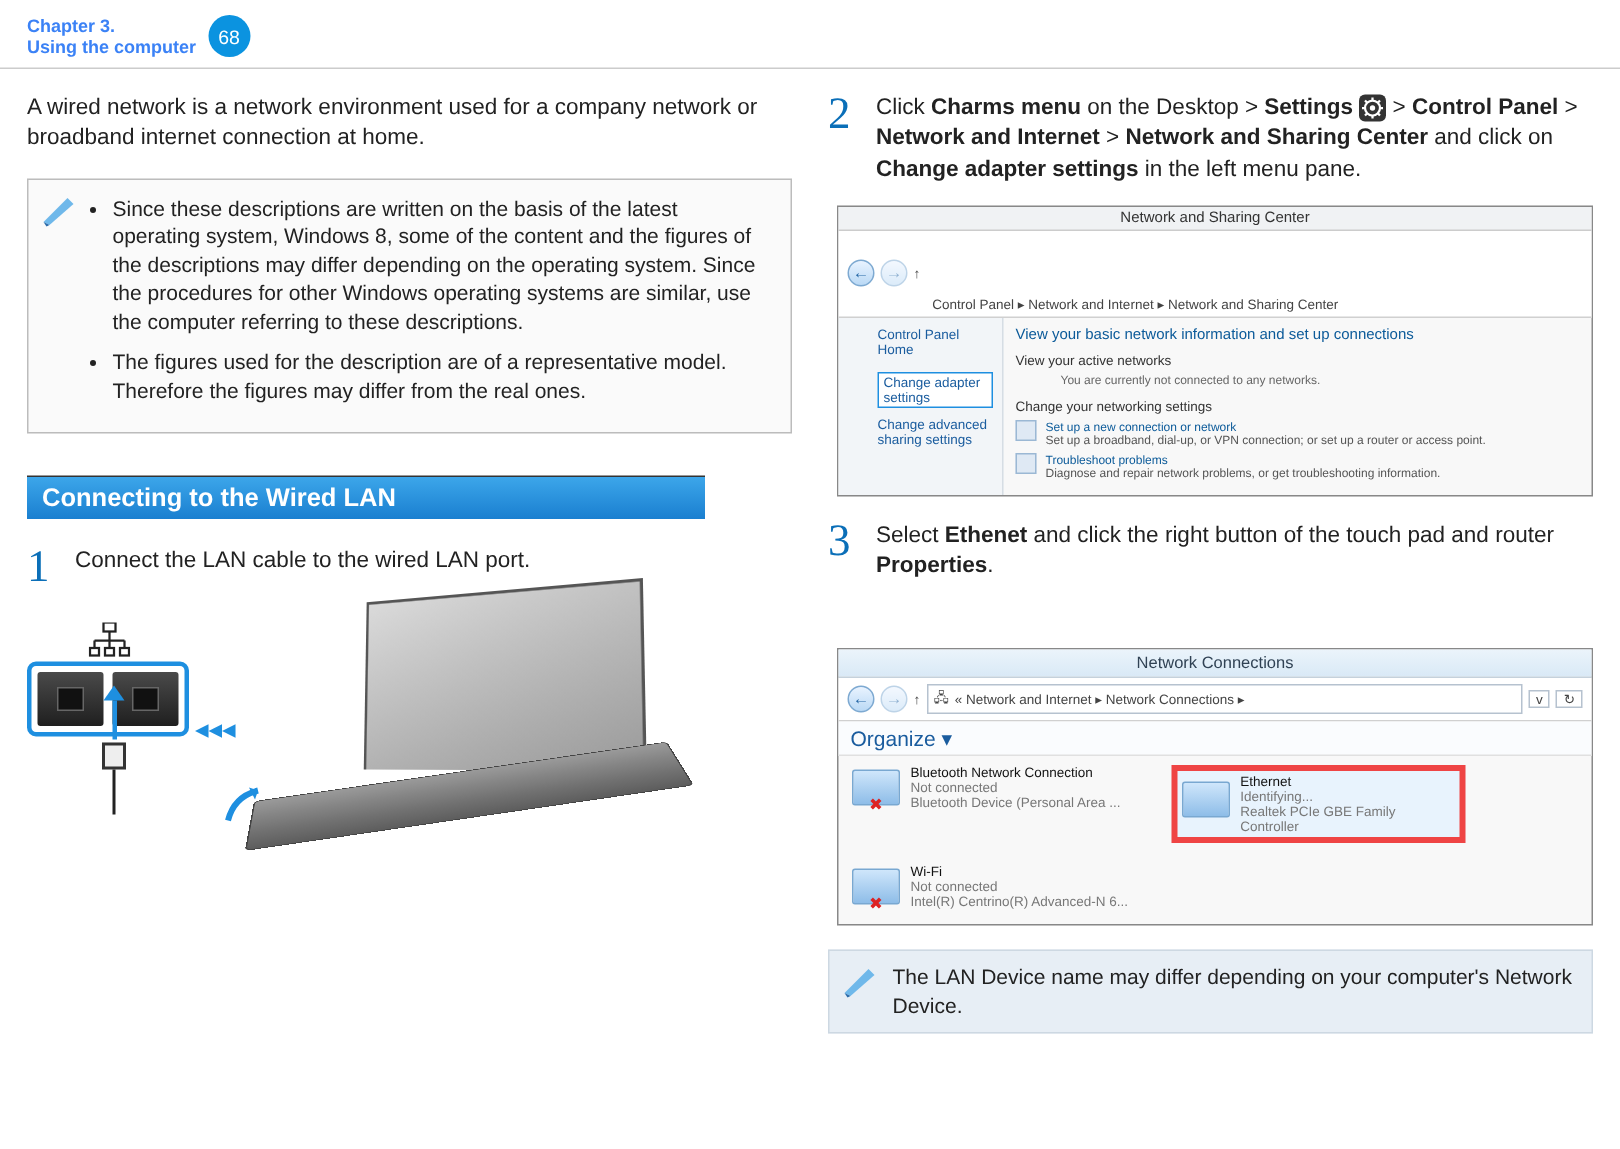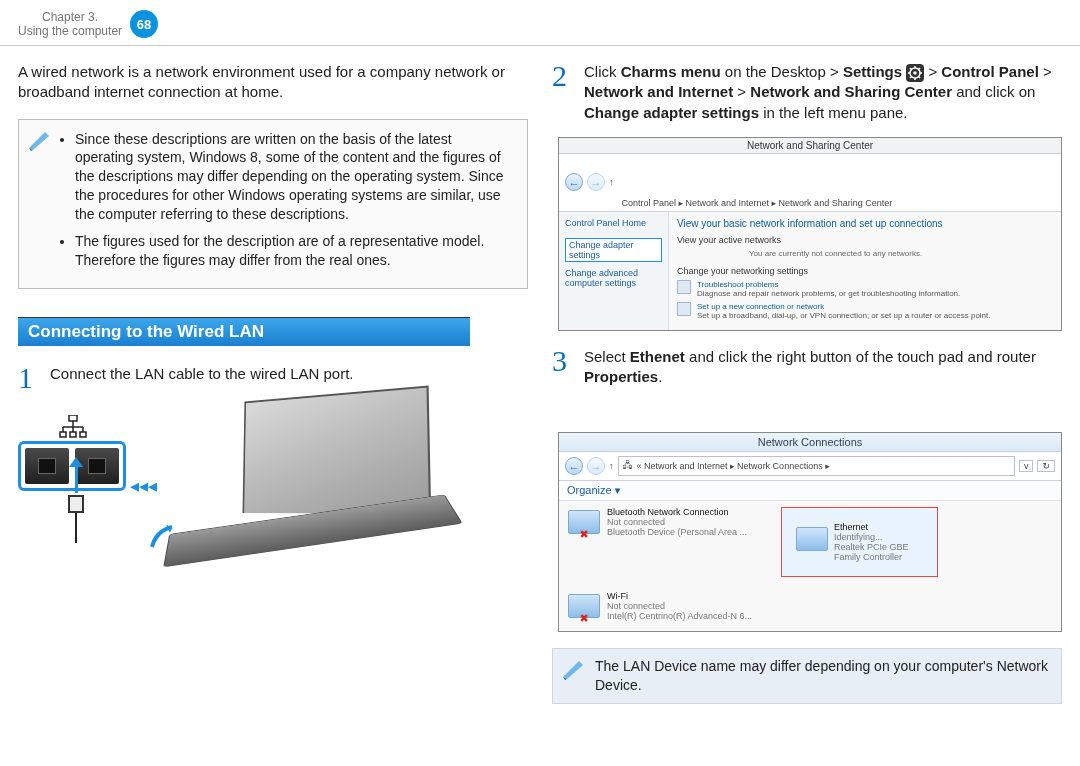--- a/index.html
+++ b/index.html
@@ -25,37 +25,37 @@
     font-weight: 700;
     color: #231f20;
   }
   .header-right {
     display: flex;
     align-items: center;
     gap: 8px;
     padding-top: 4px;
   }
   .chapter-info {
-    text-align: center;
-    color: #737373;
-    font-weight: 400;
+    text-align: left;
+    color: #3b82f6;
+    font-weight: 700;
     font-size: 12px;
     line-height: 1.2;
   }
   .page-badge {
     width: 28px;
     height: 28px;
     border-radius: 50%;
     background: #0b93e0;
     color: #fff;
     display: flex;
     align-items: center;
     justify-content: center;
     font-size: 13px;
-    font-weight: 700;
+    font-weight: 400;
   }
   .columns {
     display: flex;
     padding: 16px 18px 10px 18px;
     gap: 24px;
   }
   .col {
     width: 50%;
   }
   .intro {
@@ -152,31 +152,31 @@
   }
   .nsc-body { display:flex; }
   .nsc-side {
     width: 110px;
     background: #f2f5f8;
     border-right: 1px solid #d6dde4;
     padding: 6px 6px;
     font-size: 9px;
     color: #1a5c9e;
   }
-  .nsc-side a { display:block; margin-bottom:6px; color:#1a5c9e; text-decoration:none;}
+  .nsc-side a { display:block; margin-bottom:6px; color:#1a5c9e; text-decoration:none;margin-left:20px;}
   .nsc-side .cp-home { color:#1a5c9e; font-weight:400; margin-bottom:10px;}
   .nsc-side .highlighted {
     border: 1.5px solid #1e8fe0;
     padding: 1px 3px;
     background:#fff;
   }
   .nsc-main { flex:1; padding:6px 8px; }
   .nsc-main h4 { color:#0b5a99; font-size:10px; font-weight:400; margin-bottom:6px;}
   .nsc-main .plain { color:#333; font-size:9px; margin-bottom:4px;}
-  .nsc-main .sub { color:#666; font-size:8px; margin-left:72px; margin-bottom:8px;}
+  .nsc-main .sub { color:#666; font-size:8px; margin-left:30px; margin-bottom:8px;}
   .nsc-row { display:flex; gap:6px; font-size:8px; margin-bottom:4px; align-items:flex-start;}
   .nsc-row .mini-icon { width:14px;height:14px;background:#dfe9f4;border:1px solid #9bb8d4;}
   .nsc-row .link { color:#0b5a99; }
   .nsc-row .desc { color:#555; }
   
   .nc-title {
     text-align:center;
     background:linear-gradient(#ebf4fb,#d9e9f6);
     padding:3px 0;
     font-size:11px;
@@ -184,32 +184,32 @@
     border-bottom:1px solid #c5d1db;
   }
   .nc-nav {
     display:flex;align-items:center;gap:4px;
     padding:4px 6px;border-bottom:1px solid #d0d0d0;background:#fff;font-size:9px;color:#444;
   }
   .nc-nav .addr {
     flex:1;border:1px solid #b6c2cf;padding:1px 4px;display:flex;align-items:center;gap:4px;
   }
   .nc-toolbar {
-    padding:3px 8px;font-size:11px;color:#1a5c9e;border-bottom:1px solid #e0e0e0;background:#fafcfe;
+    padding:3px 8px;font-size:14px;color:#1a5c9e;border-bottom:1px solid #e0e0e0;background:#fafcfe;
   }
   .nc-body { padding:6px 8px; display:flex; flex-wrap:wrap; gap:14px;}
   .nc-item {
     display:flex;gap:6px;width:200px;font-size:9px;
   }
   .nc-item .ic-wrap { width:34px; height:34px; display:flex;flex-direction:column;align-items:center;justify-content:center;}
   .nc-item .ic { width:32px;height:24px;background:linear-gradient(#cfe6fb,#8ebde8);border:1px solid #79a8d1;border-radius:2px;}
   .nc-item .xmark { color:#d22; font-size:11px; line-height:0.8; margin-top:-4px;}
   .nc-item .lbl1 { color:#111; }
   .nc-item .lbl2,.nc-item .lbl3 { color:#777; }
-  .nc-item.selected { border:1px solid #ef4444; background:#e8f3fd; padding:14px; width:157px;}
+  .nc-item.selected { border:4px solid #ef4444; background:#e8f3fd; padding:2px; width:196px;}
   
   .device-note {
     background:#e7eef5;
     border:1px solid #cdd8e2;
     padding:8px 10px 8px 42px;
     position:relative;
     font-size:14px;
     line-height:1.35;
     margin-top:6px;
   }
@@ -383,39 +383,39 @@
       <div class="nsc-nav">
         <div class="circle-btn">←</div>
         <div class="circle-btn" style="opacity:.5">→</div>
         <span>↑</span>
         <span style="margin-left:4px;margin-top:41px;">Control Panel  ▸  Network and Internet  ▸  Network and Sharing Center</span>
       </div>
       <div class="nsc-body">
         <div class="nsc-side">
           <a class="cp-home">Control Panel Home</a>
           <a class="highlighted">Change adapter settings</a>
-          <a>Change advanced computer settings</a>
+          <a>Change advanced sharing settings</a>
         </div>
         <div class="nsc-main">
           <h4>View your basic network information and set up connections</h4>
           <div class="plain">View your active networks</div>
           <div class="sub">You are currently not connected to any networks.</div>
           <div class="plain">Change your networking settings</div>
           <div class="nsc-row">
             <div class="mini-icon"></div>
             <div>
-              <div class="link">Troubleshoot problems</div>
-              <div class="desc">Diagnose and repair network problems, or get troubleshooting information.</div>
+              <div class="link">Set up a new connection or network</div>
+              <div class="desc">Set up a broadband, dial-up, or VPN connection; or set up a router or access point.</div>
             </div>
           </div>
           <div class="nsc-row">
             <div class="mini-icon"></div>
             <div>
-              <div class="link">Set up a new connection or network</div>
-              <div class="desc">Set up a broadband, dial-up, or VPN connection; or set up a router or access point.</div>
+              <div class="link">Troubleshoot problems</div>
+              <div class="desc">Diagnose and repair network problems, or get troubleshooting information.</div>
             </div>
           </div>
         </div>
       </div>
     </div>
 
     <div class="step">
       <div class="step-num">3</div>
       <div class="step-body">
         <span>Select </span><b>Ethenet</b><span> and click the right button of the touch pad and router </span><b>Properties</b><span>.</span>

